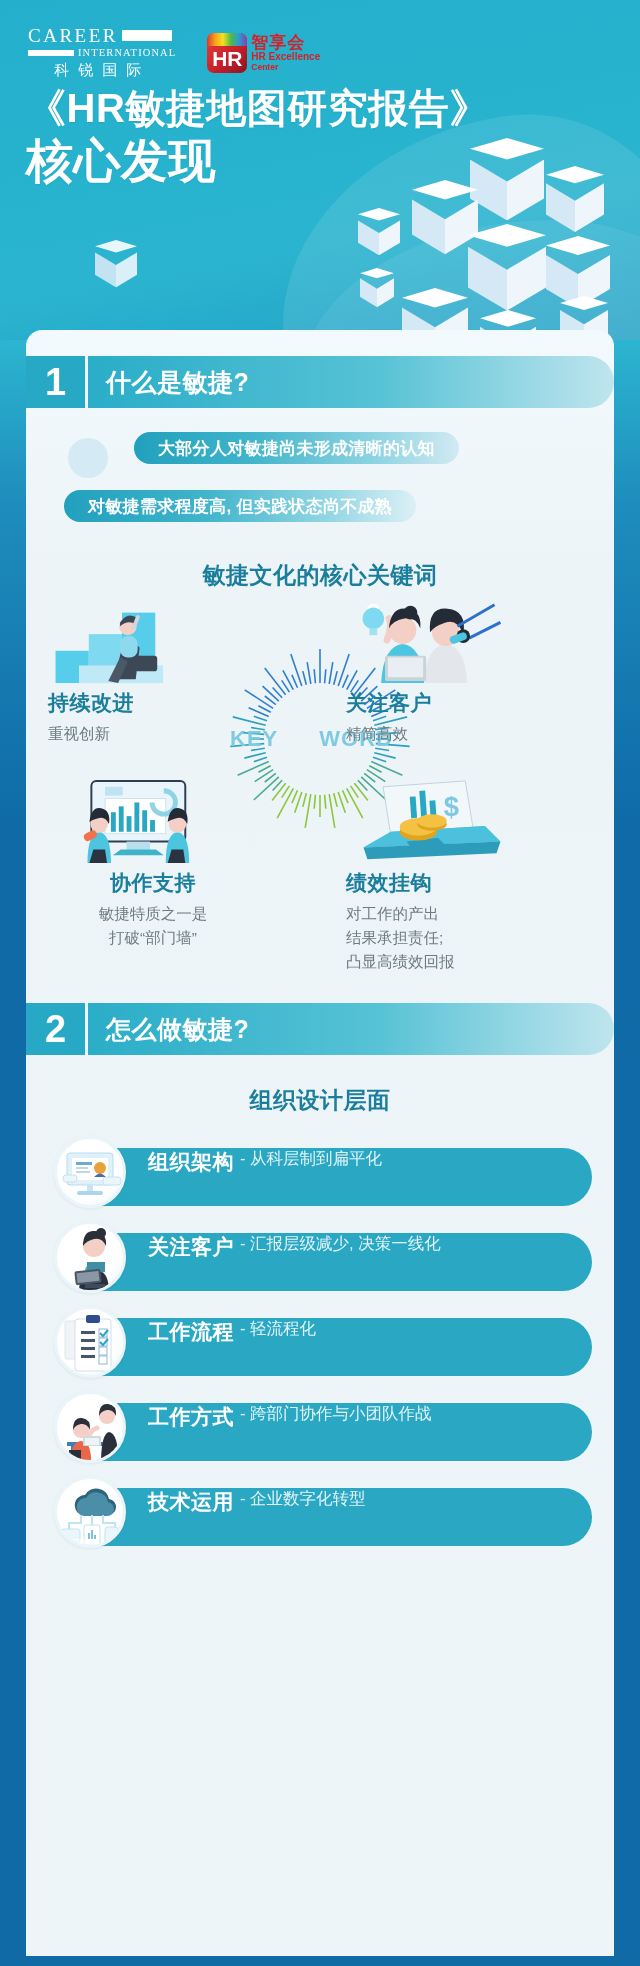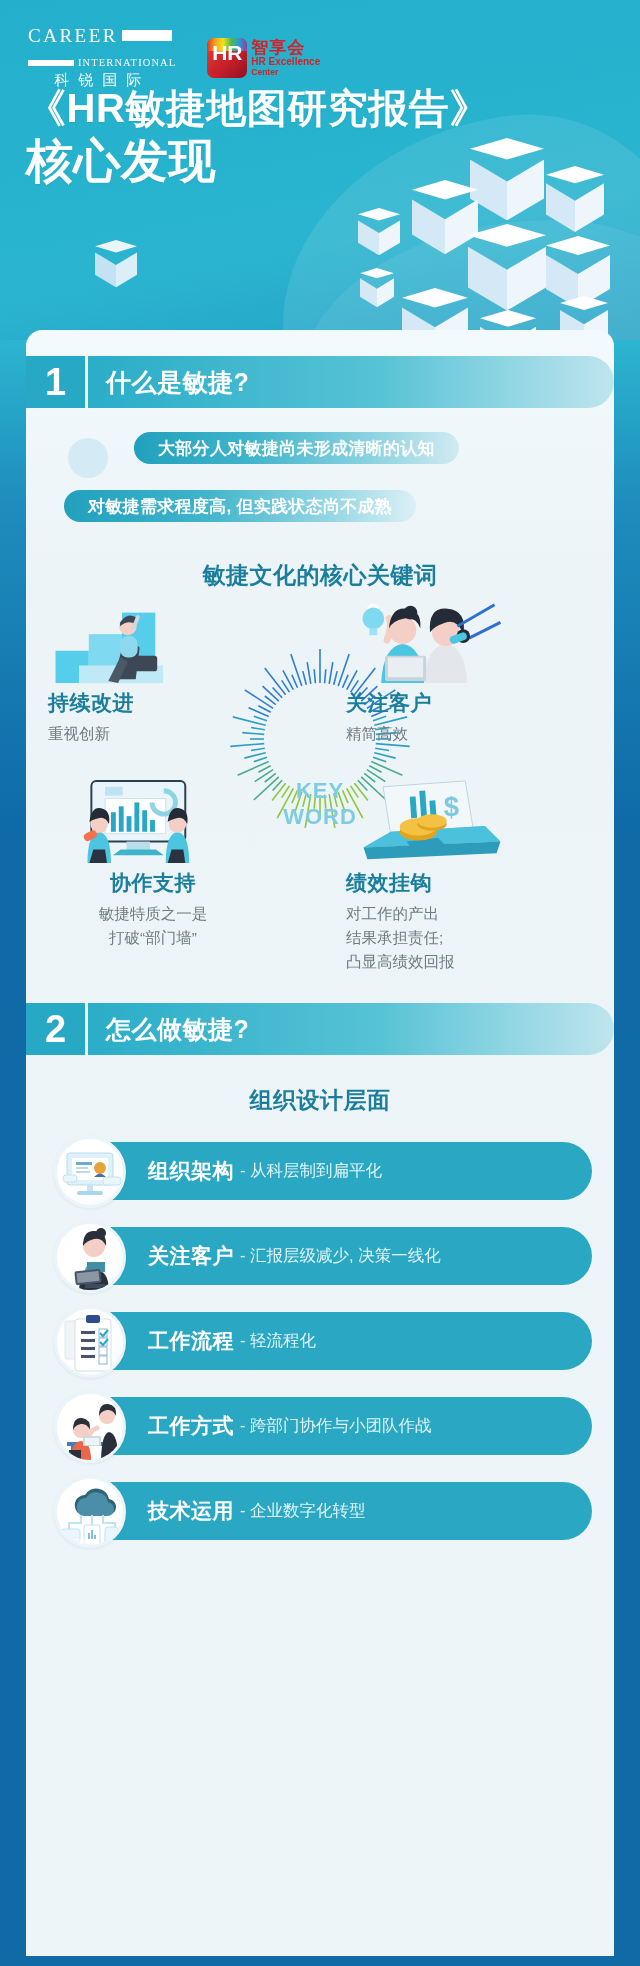--- a/index.html
+++ b/index.html
@@ -43,42 +43,42 @@
 
   
   .logo-row { position: absolute; left: 28px; top: 26px; display: flex; align-items: center; gap: 31px; }
   .logo-career { color:#fff; }
   .logo-career .l1 { display:flex; align-items:center; gap:4px; }
   .logo-career .career-word {
     font-family: "Liberation Serif", "DejaVu Serif", serif;
     font-size: 19px; letter-spacing: 2.5px; font-weight: 400; line-height: 1;
   }
   .logo-career .bar { width: 50px; height: 11px; background:#fff; }
-  .logo-career .l2 { display:flex; align-items:center; gap:4px; justify-content:center; margin-top:12px;}
+  .logo-career .l2 { display:flex; align-items:center; gap:4px; justify-content:center; margin-top:2px;}
   .logo-career .bar2 { width: 46px; height: 6px; background:#fff; }
   .logo-career .intl {
     font-family: "Liberation Serif","DejaVu Serif",serif; font-size: 10.5px; letter-spacing: 1.1px;
   }
   .logo-career .l3 {
     font-size: 15px; letter-spacing: 9px; margin-top: 3px; text-align:center;
   }
   .logo-hr { display:flex; align-items:center; gap:4px; }
   .hr-badge {
     width: 40px; height: 40px; border-radius: 7px;
     background: linear-gradient(135deg,#e8413a 0%,#c9202a 55%,#8f1220 100%);
     position: relative; overflow:hidden;
     display:flex; align-items:flex-end; justify-content:center;
   }
   .hr-badge .rainbow {
     position:absolute; top:0; left:0; right:0; height:13px;
     background: linear-gradient(90deg,#e4322a,#f4a11d,#f6e11e,#4fb94c,#2a9ad6,#8c3fa0);
   }
   .hr-badge .hr {
     color:#fff; font-weight:bold; font-size:21px; font-family:"Liberation Sans",sans-serif;
-    line-height:1; padding-bottom:15px; position:relative; z-index:2;
+    line-height:1; padding-bottom:4px; position:relative; z-index:2;
   }
   .hr-text { line-height: 1.05; }
   .hr-text .cn { font-size: 17px; font-weight: bold; color:#d81f26; letter-spacing:1px; }
   .hr-text .en1 { font-size: 10px; font-weight: bold; color:#d81f26; }
   .hr-text .en2 { font-size: 8.5px; font-weight: bold; color:#d81f26; }
 
   .hero-title {
     position: absolute; left: 26px; top: 86px; color: #fff;
     font-weight: bold; font-size: 40px; letter-spacing: 0.5px; line-height: 1.12;
     text-shadow: 0 1px 2px rgba(0,0,0,.06);
@@ -143,45 +143,45 @@
     margin-top: 22px; letter-spacing:.5px;
   }
   .kw-area { position: relative; height: 400px; margin-top: 6px; }
 
   .sunburst {
     position:absolute; left: 50%; top: 52px; transform: translateX(-50%);
     width: 180px; height: 180px;
   }
   .kw-center {
     position:absolute; left:50%; top: 52px; transform: translateX(-50%);
-    width:180px; height:180px; display:flex; flex-direction:column;
-    align-items:center; justify-content:flex-end;
+    width:180px; height:180px; display:flex; 
+    align-items:center; justify-content:flex-start;
     color:#7fcbe0; font-size: 22px; font-weight: bold; line-height:1.15;
-    font-family:"Liberation Sans",sans-serif; letter-spacing: 1px;
+    font-family:"Liberation Sans",sans-serif; letter-spacing: 1px; gap: 41px;
   }
 
   .kw { position:absolute; width: 210px; }
   .kw .ico { height: 86px; margin-bottom: 6px; position: relative; }
   .kw h4 { color:#1b7e9c; font-size: 21px; font-weight: bold; letter-spacing:.5px; margin-bottom: 5px; }
   .kw p { color:#6d7c83; font-size: 15.5px; line-height: 1.55; }
   .kw-tl { left: 22px;  top: 0px; }
   .kw-tr { left: 320px; top: 0px; }
   .kw-bl { left: 22px;  top: 180px; text-align: center; }
   .kw-br { left: 320px; top: 180px; }
 
   
   .org-title {
     text-align:center; color:#1b7e9c; font-size: 23px; font-weight: bold;
     margin-top: 30px; letter-spacing:.5px;
   }
   .org-list { margin-top: 20px; position: relative; }
   .org-item { position: relative; height: 72px; margin-bottom: 13px; }
   .org-pill {
-    position:absolute; left: 42px; right: 22px; top: 6px; height: 58px;
-    background:#2aa8c3; border-radius: 29px; display:flex; align-items:center;
+    position:absolute; left: 42px; right: 22px; top: 12px; height: 58px;
+    background:#2aa8c3; border-radius: 29px; display:flex; 
     padding-left: 80px;
   }
   .org-pill .t1 { color:#fff; font-size: 21px; font-weight: bold; letter-spacing:.5px; }
   .org-pill .t2 { color:#e4f4f8; font-size: 16.5px; margin-left: 6px; }
   .org-ico {
     position:absolute; left: 28px; top: 0px; width: 72px; height: 72px; border-radius:50%;
     background: radial-gradient(circle at 40% 35%, #ffffff 60%, #eaf4fa 100%);
     border: 3px solid #eaf5fa; overflow:hidden;
     box-shadow: 0 1px 3px rgba(20,90,120,.10);
   }

